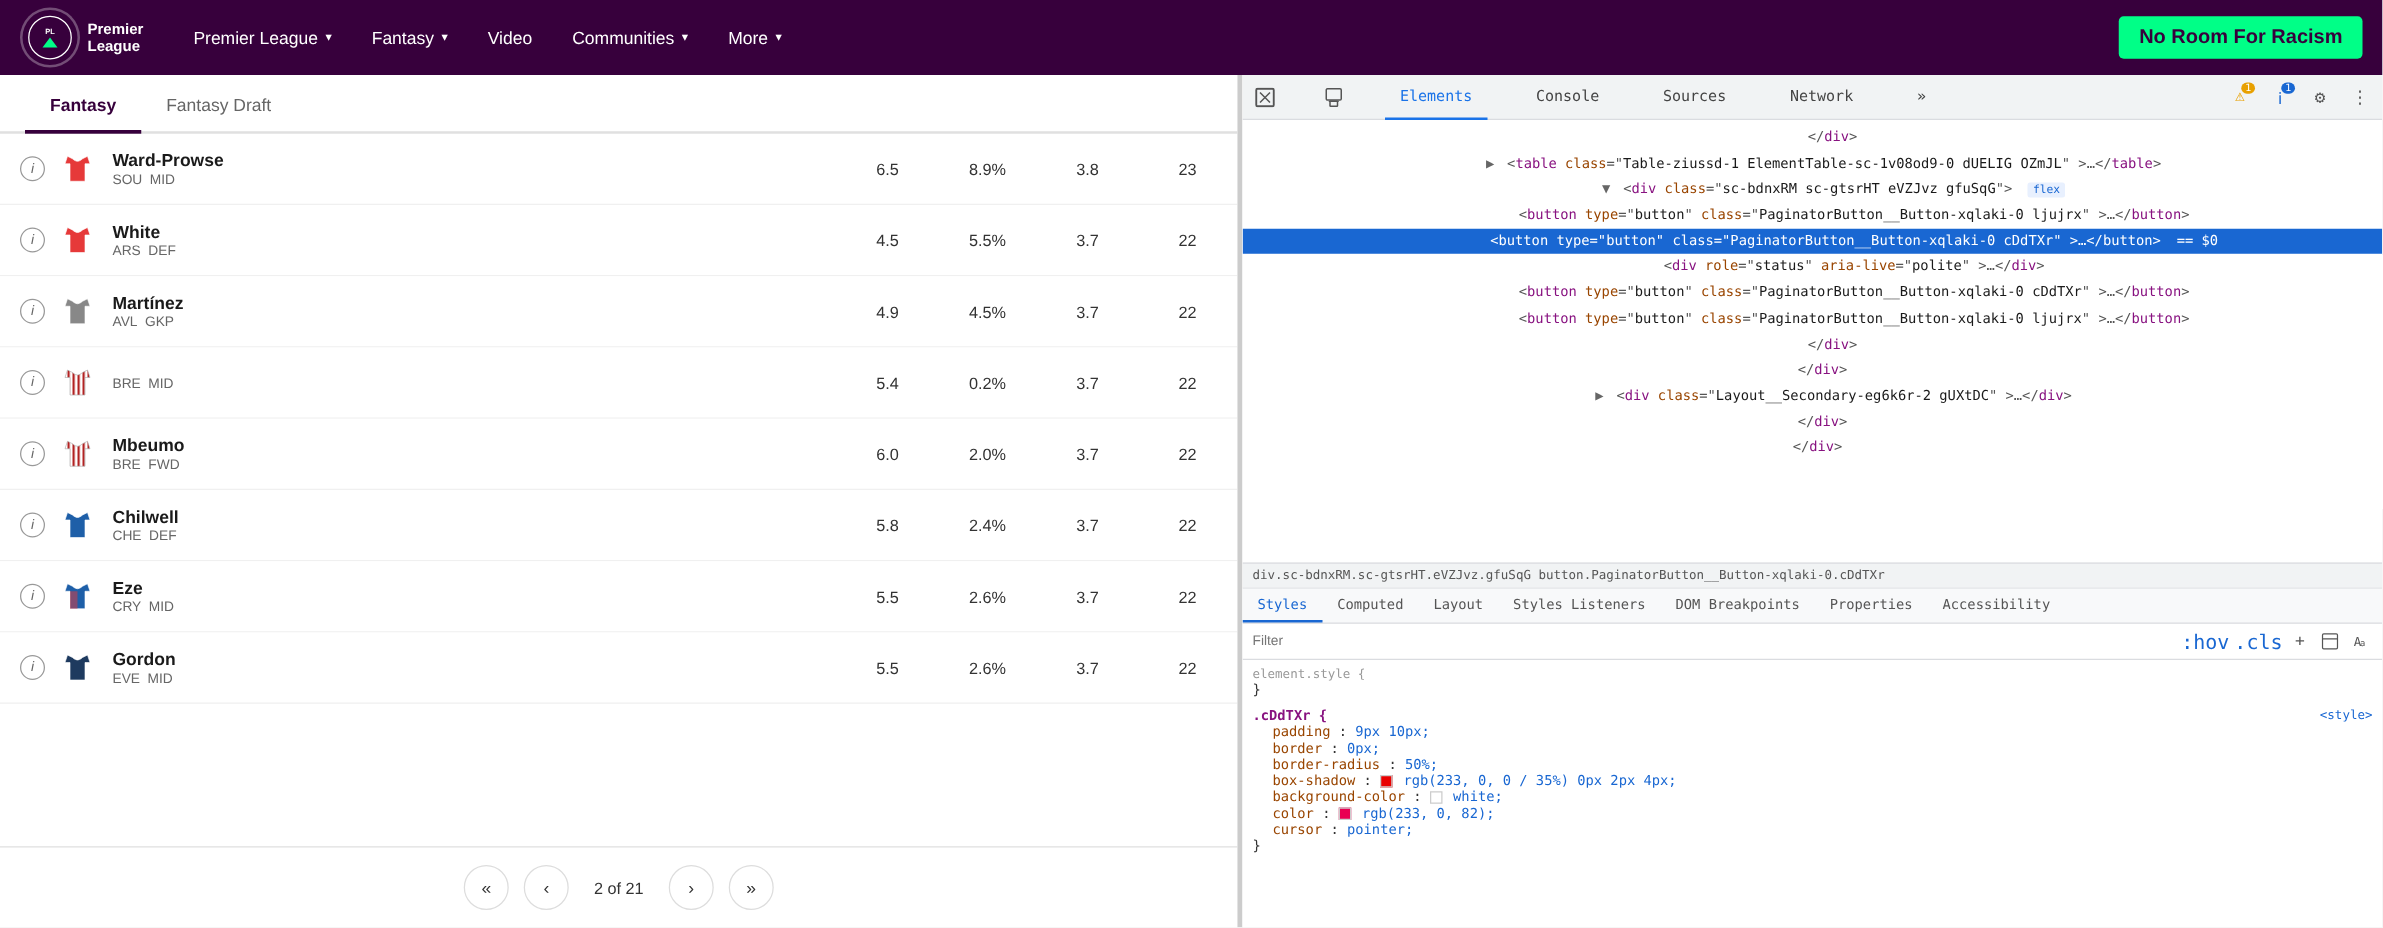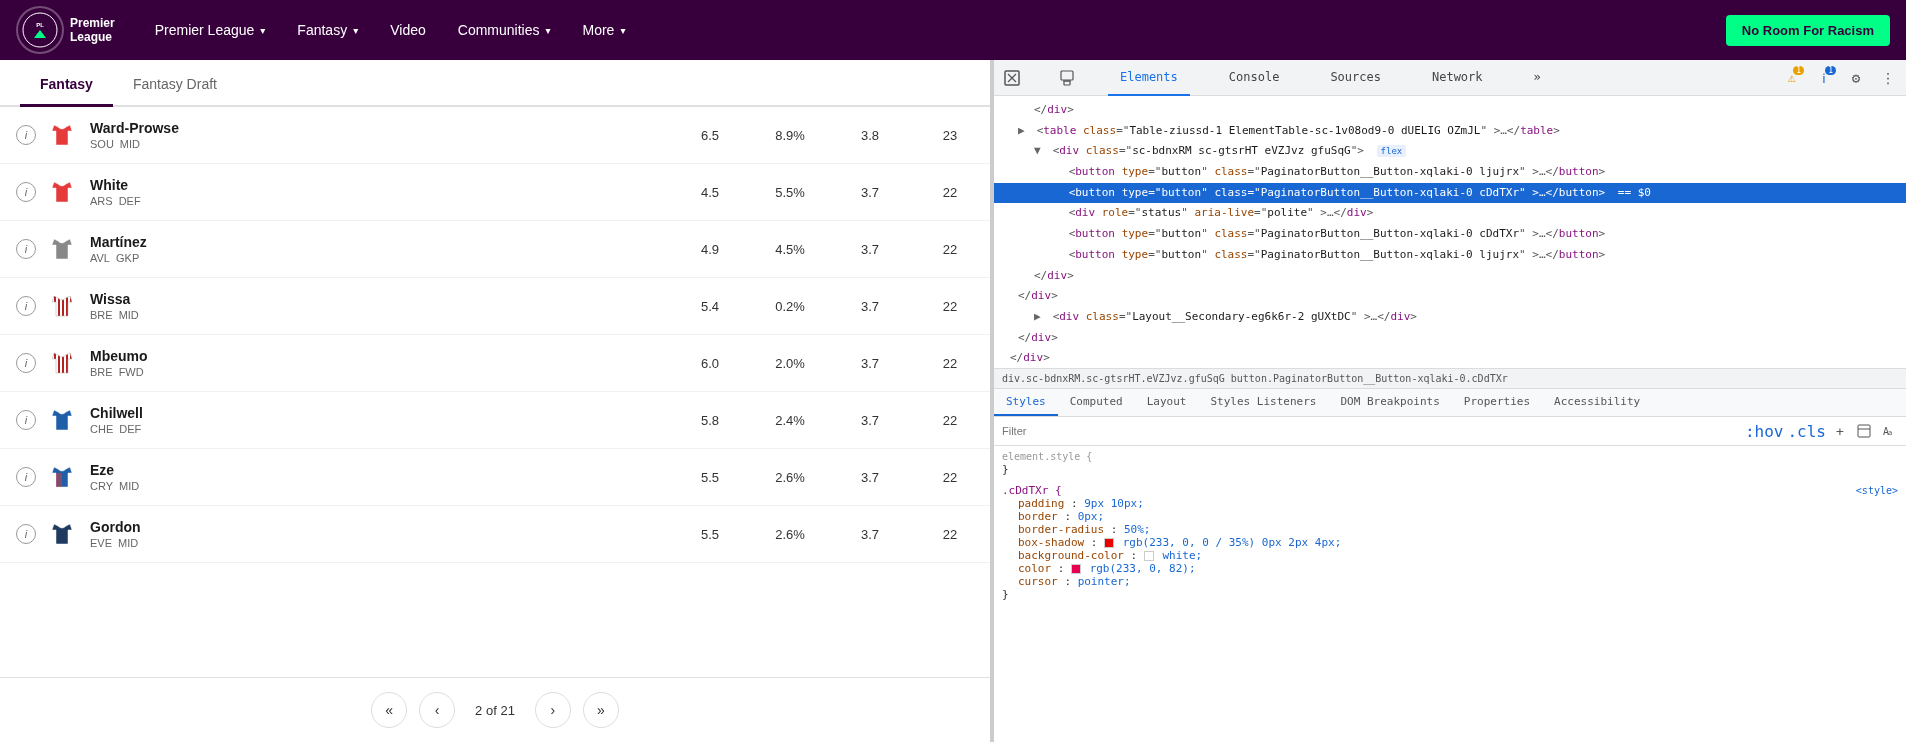--- a/index.html
+++ b/index.html
@@ -57,21 +57,21 @@
       text-decoration: none;
     }
     .nav-item .chevron {
       margin-left: 6px;
       font-size: 10px;
     }
     .nav-right {
       background: #00ff87;
       color: #37003c;
       font-weight: bold;
-      font-size: 13px;
+      font-size: 16px;
       padding: 8px 16px;
       border-radius: 4px;
       cursor: pointer;
     }
 
     
     .main-container {
       display: flex;
       flex: 1;
       overflow: hidden;
@@ -260,20 +260,21 @@
       font-size: 11px;
       line-height: 1.7;
       padding: 4px 0;
     }
     .dom-line {
       padding: 1px 8px 1px 16px;
       white-space: nowrap;
       overflow: hidden;
       text-overflow: ellipsis;
       cursor: pointer;
+      text-align: center;
     }
     .dom-line.selected { background: #1967d2; color: white; }
     .dom-line.selected .tag-name { color: white; }
     .dom-line.selected .attr-name { color: white; }
     .dom-line.selected .attr-val { color: white; }
     .dom-line.selected .tag-punc { color: white; }
 
     .indent-1 { padding-left: 24px; }
     .indent-2 { padding-left: 40px; }
     .indent-3 { padding-left: 56px; }
@@ -296,21 +297,21 @@
       text-overflow: ellipsis;
     }
 
     
     .dt-bottom-panel {
       display: flex;
       flex-direction: column;
       background: white;
       border-top: 1px solid #dadce0;
       flex-shrink: 0;
-      height: 354px;
+      height: 272px;
     }
     .dt-panel-tabs {
       display: flex;
       border-bottom: 1px solid #dadce0;
       background: #f8f9fa;
     }
     .dt-panel-tab {
       padding: 6px 12px;
       font-size: 11px;
       color: #555;
@@ -359,21 +360,21 @@
       flex: 1;
       overflow-y: auto;
       padding: 4px 8px;
       font-size: 11px;
     }
     .css-rule {
       margin-bottom: 8px;
     }
     .css-selector {
       color: #881280;
-      font-weight: 400;
+      font-weight: 700;
     }
     .css-brace { color: #333; }
     .css-prop { color: #994500; padding-left: 16px; }
     .css-val { color: #1967d2; }
     .css-colon { color: #333; }
     .css-source {
       float: right;
       color: #1967d2;
       font-size: 10px;
       cursor: pointer;
@@ -531,21 +532,20 @@
             <defs>
               <pattern id="stripe3" x="0" y="0" width="4" height="32" patternUnits="userSpaceOnUse">
                 <rect width="2" height="32" fill="#b22222"></rect>
                 <rect x="2" width="2" height="32" fill="white"></rect>
               </pattern>
             </defs>
             <path d="M8,6 L6,12 L10,12 L10,26 L22,26 L22,12 L26,12 L24,6 L20,8 C20,8 18,10 16,10 C14,10 12,8 12,8 Z" fill="url(#stripe3)" stroke="#aaa" stroke-width="0.5"></path>
           </svg>
         </div>
         <div class="player-info">
-          <div class="player-name">Wissa</div>
           <div class="player-tags">
             <span class="tag">BRE</span>
             <span class="tag">MID</span>
           </div>
         </div>
         <div class="player-stats">
           <span class="stat-val">5.4</span>
           <span class="stat-val">0.2%</span>
           <span class="stat-val">3.7</span>
           <span class="stat-val">22</span>

